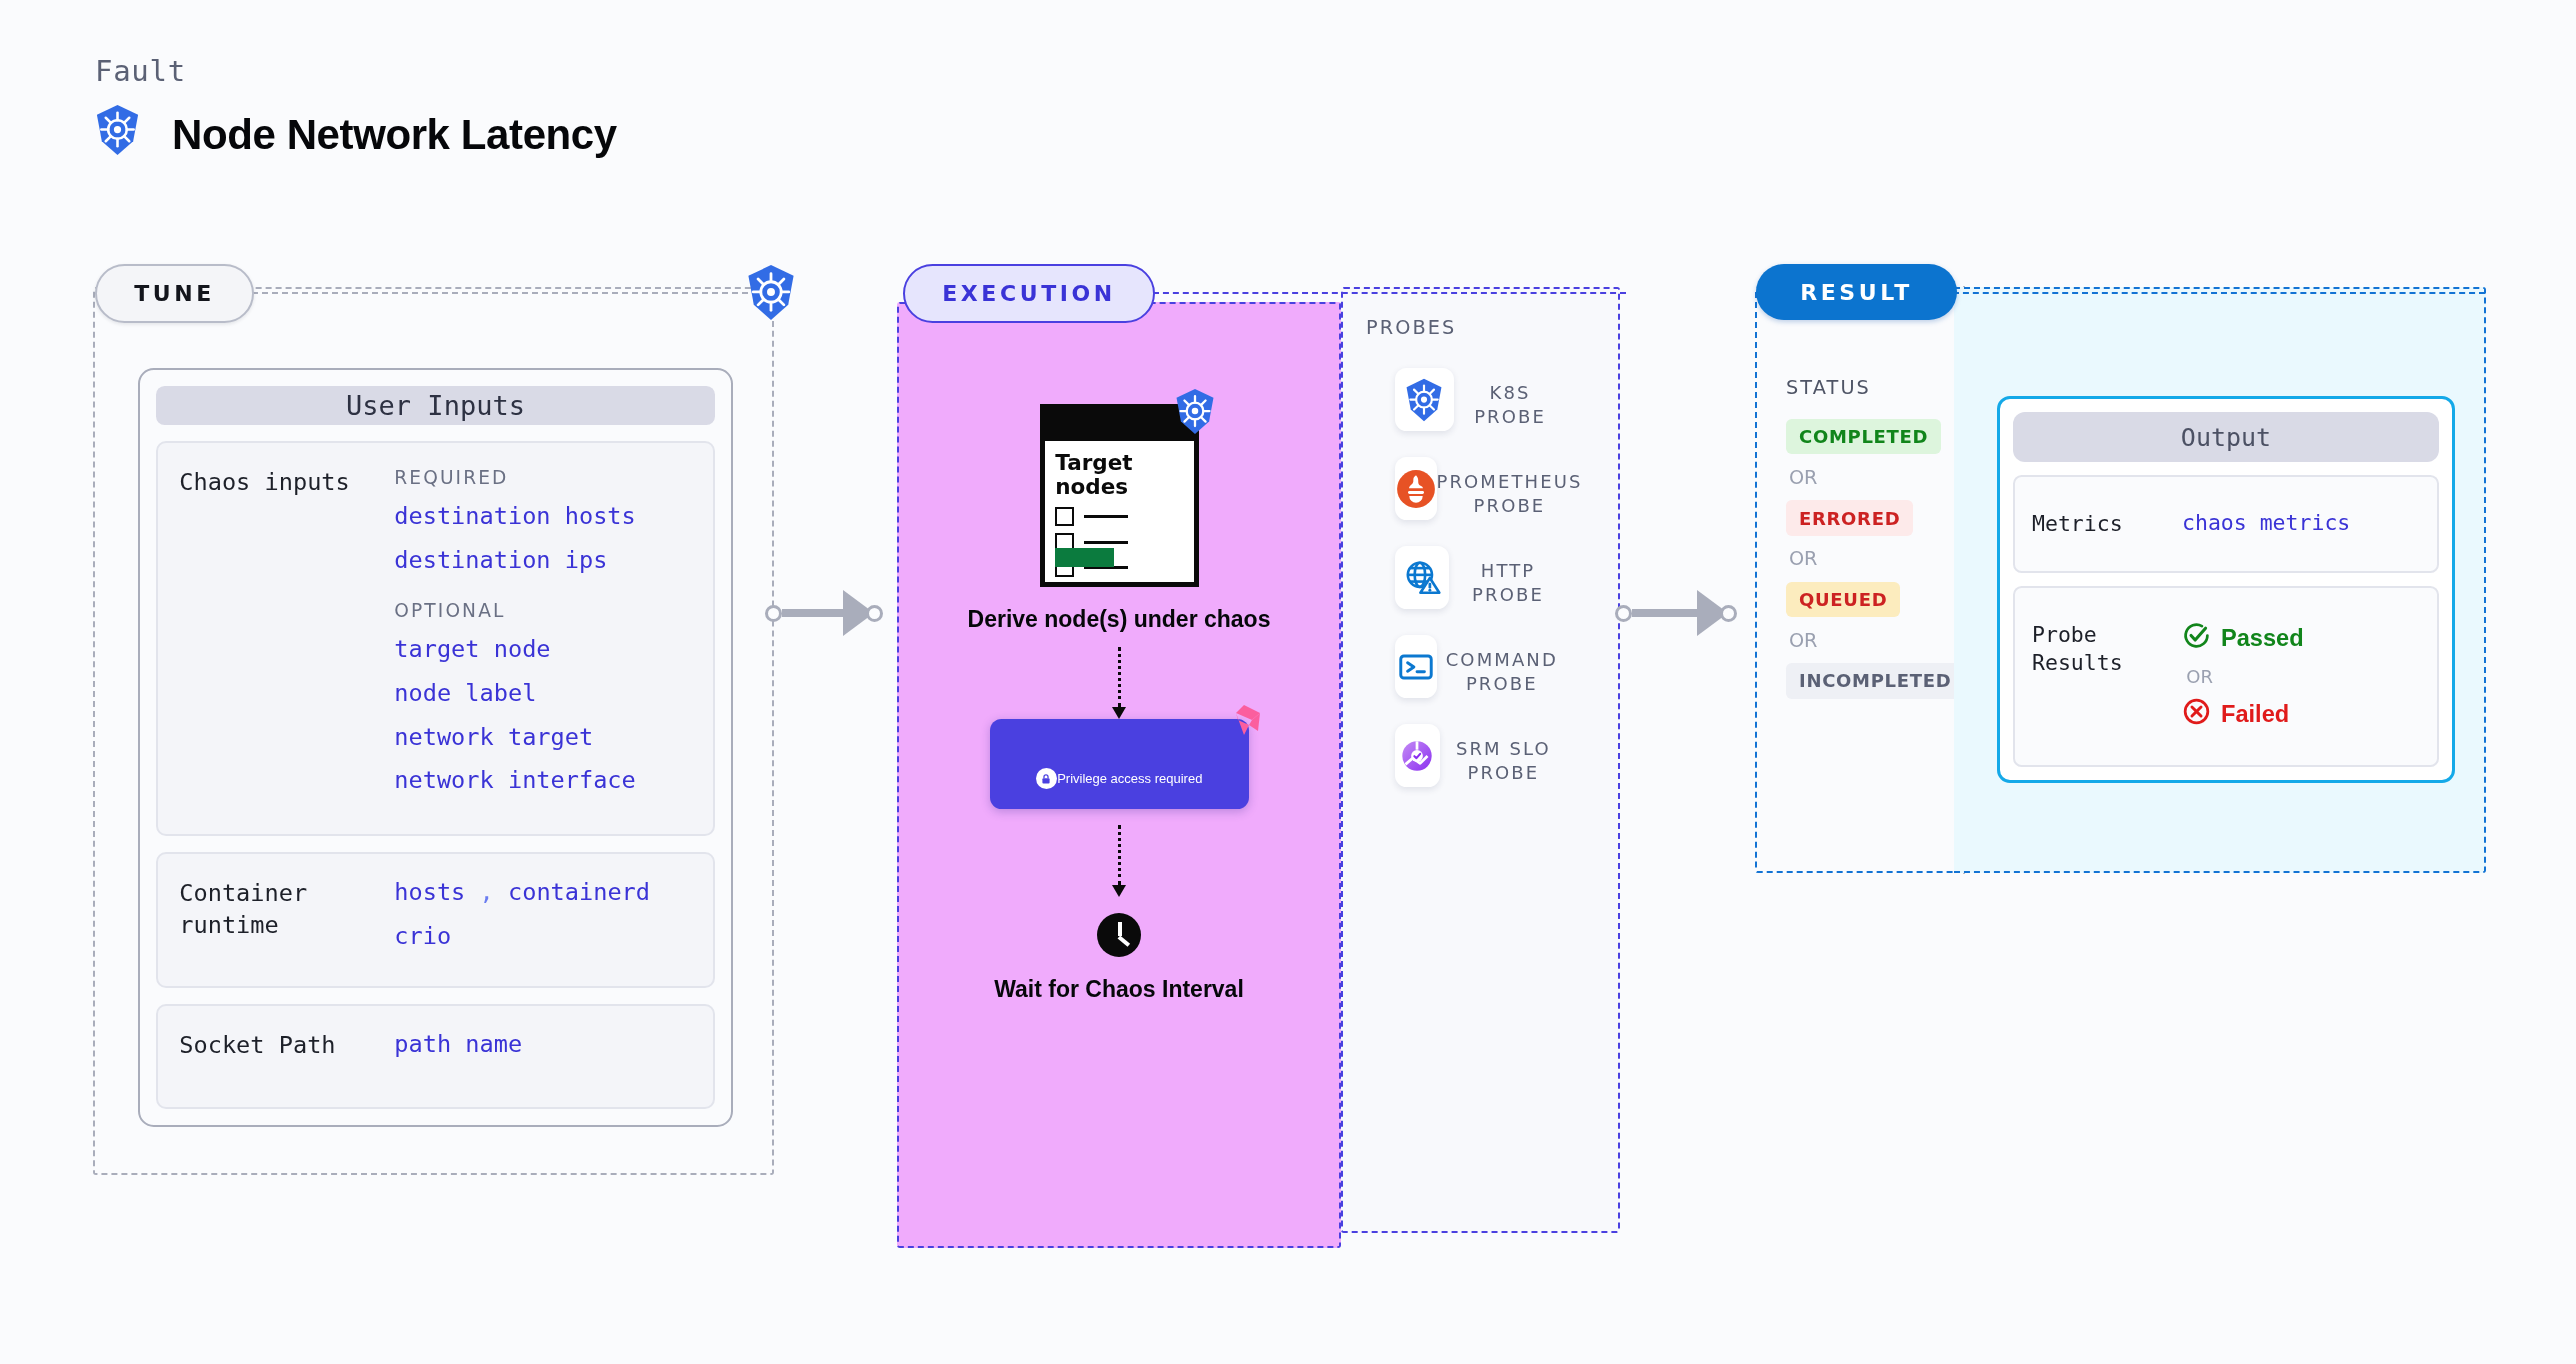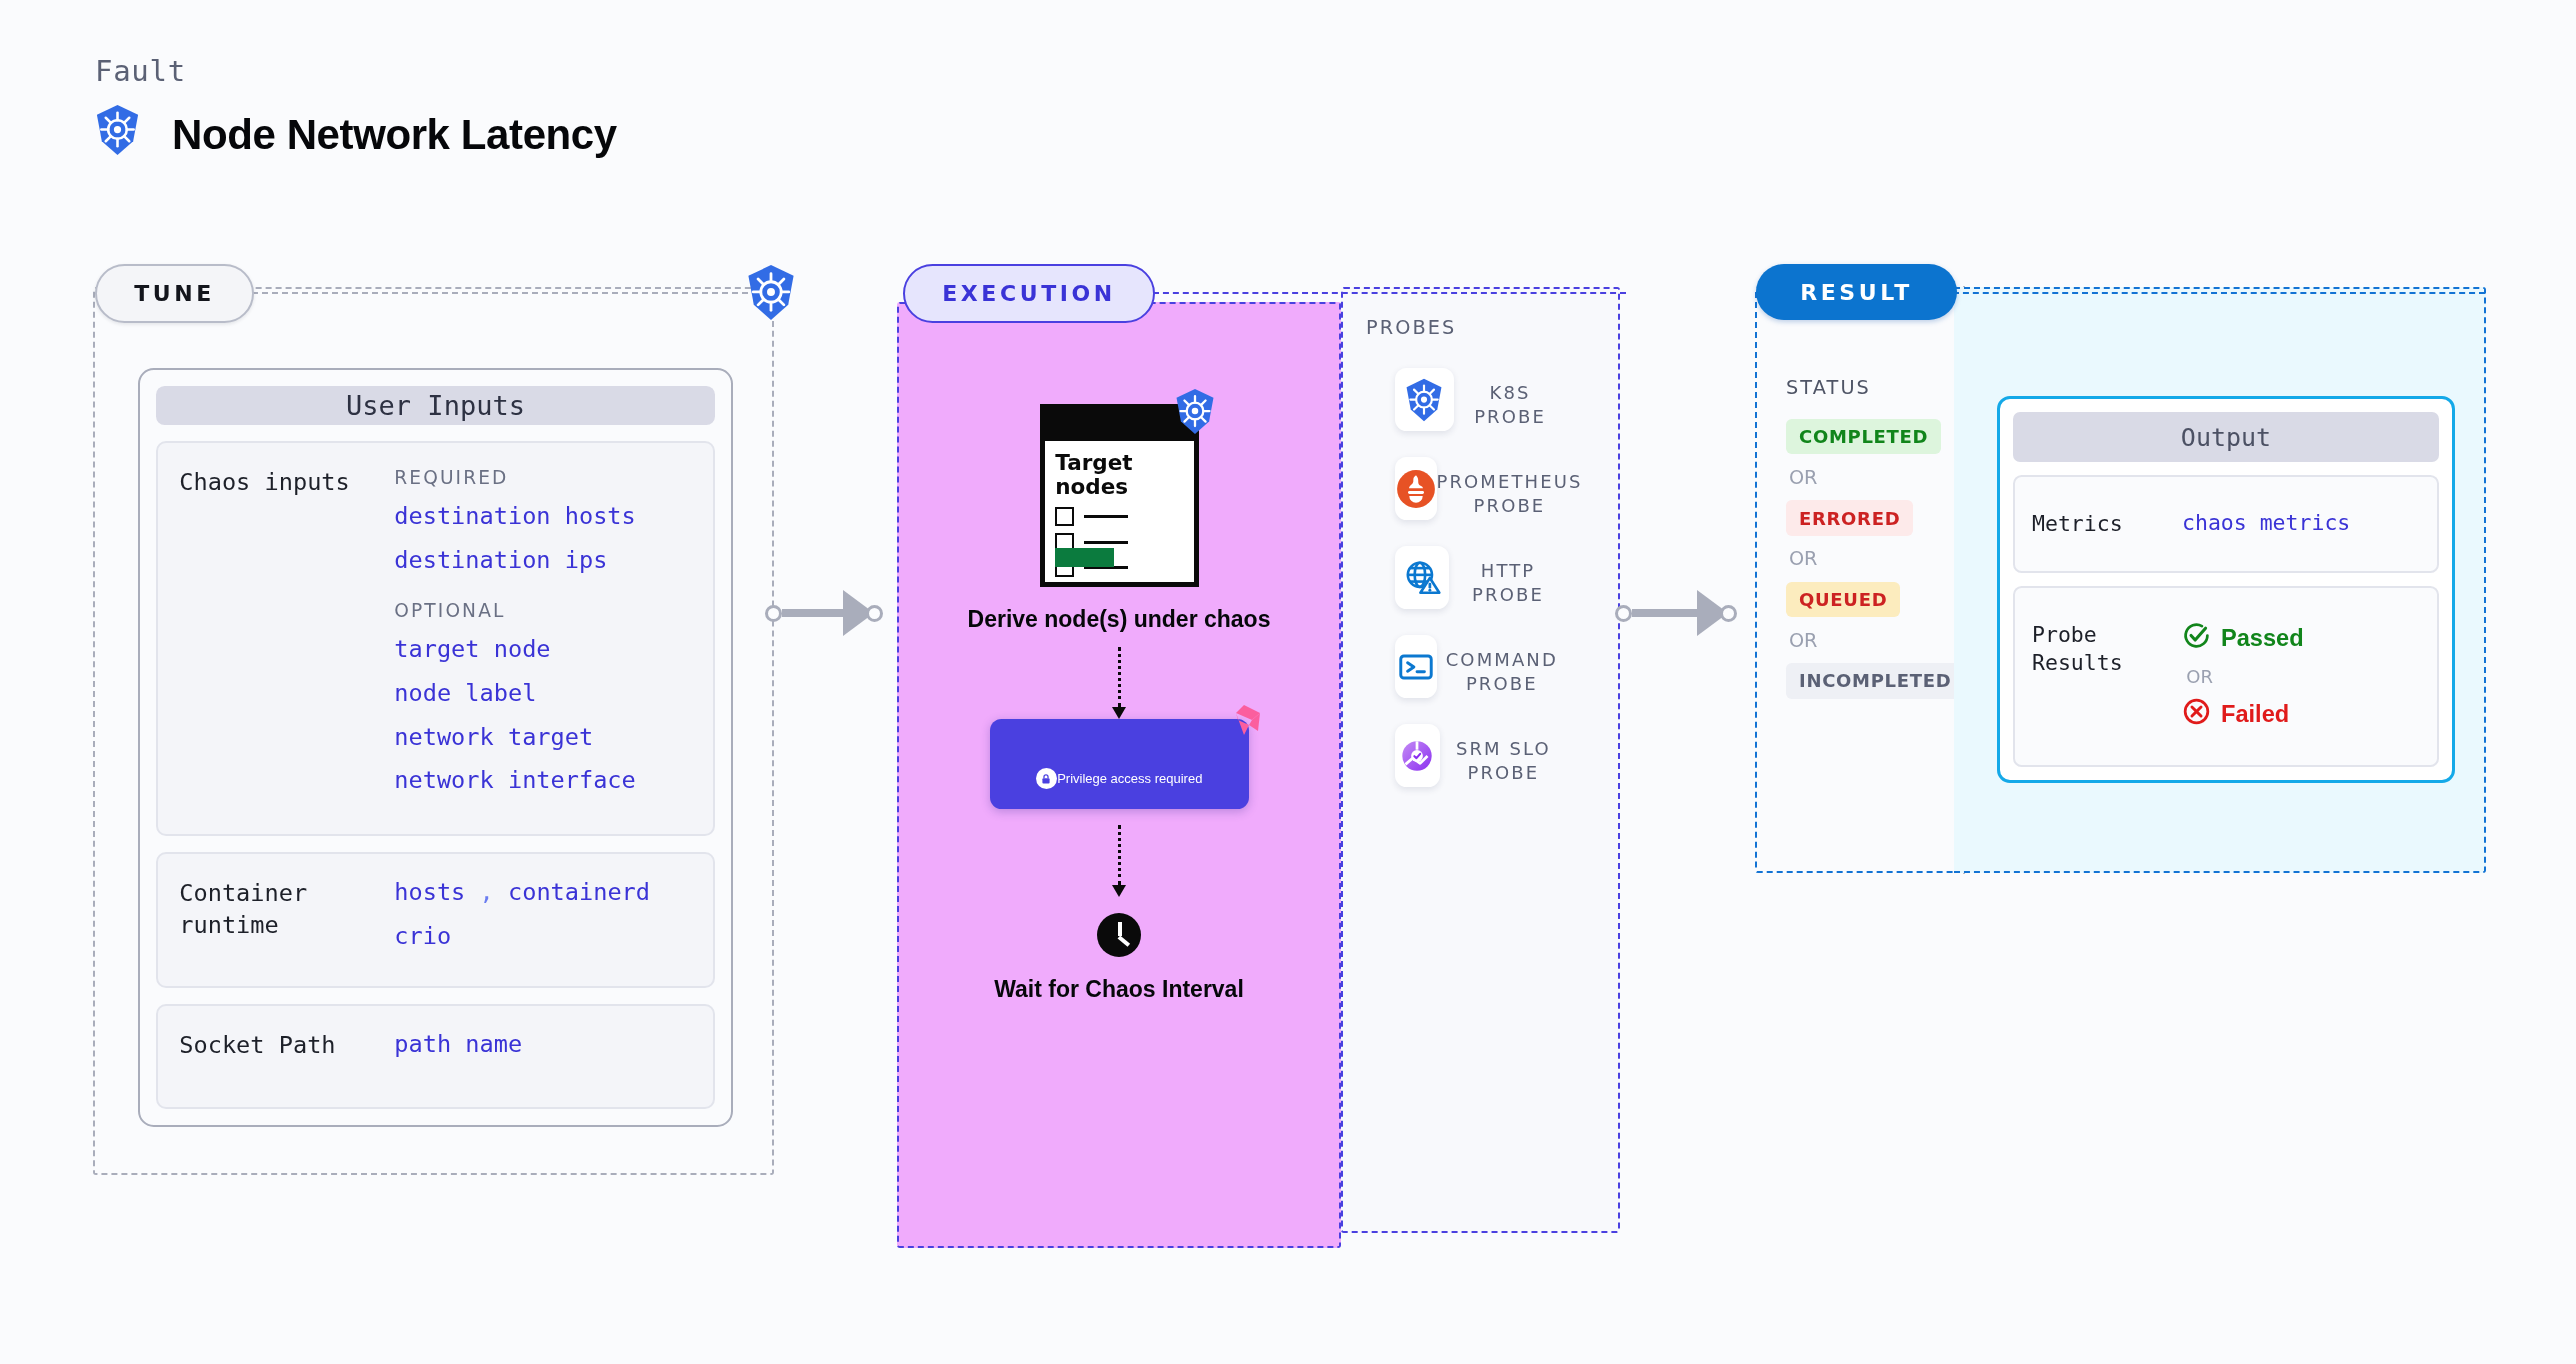--- a/index.html
+++ b/index.html
@@ -152,21 +152,21 @@
     letter-spacing: 0.7px; font-family: "DejaVu Sans", sans-serif; align-self: flex-start; }
   .or { font-size: 19.3px; color: #9aa0b0; margin: 11.5px 0 11.5px 2.9px;
     font-family: "DejaVu Sans", sans-serif; }
 
   #output-panel { left: 1954px; top: 287px; width: 532px; height: 586px;
     border: 2.9px dashed #1273d4; border-left: none; border-radius: 0 2.9px 2.9px 0;
     background: #eaf9fe; }
   .output-card { position: absolute; left: 43px; top: 107px; width: 458px; height: 387px;
     background: #fff; border: 3.6px solid #14a9e8; border-radius: 13px;
     padding: 13px; display: flex; flex-direction: column; gap: 13px; }
-  .out-header { background: #d9dae6; border-radius: 7px; height: 60px;
+  .out-header { background: #d9dae6; border-radius: 12px; height: 60px;
     display: flex; align-items: center; justify-content: center;
     font-size: 25px; color: #4c5164; font-family: "DejaVu Sans Mono", monospace; }
   .out-row { background: #fafbfd; border: 2.1px solid #e2e4ec; border-radius: 8.6px;
     display: flex; padding: 33px 17px; }
   .out-label { width: 150px; flex: none; font-size: 21.5px; color: #1d2029;
     line-height: 1.3; font-family: "DejaVu Sans Mono", monospace; }
   .out-val { font-size: 21.5px; color: #3a33d6; font-family: "DejaVu Sans Mono", monospace; }
   .res-line { display: flex; align-items: center; gap: 10px; font-size: 23.6px;
     font-weight: bold; font-family: "Liberation Sans", sans-serif; }
   .res-or { font-size: 18px; color: #9aa0b0; margin: 10px 0 10px 4.3px;

